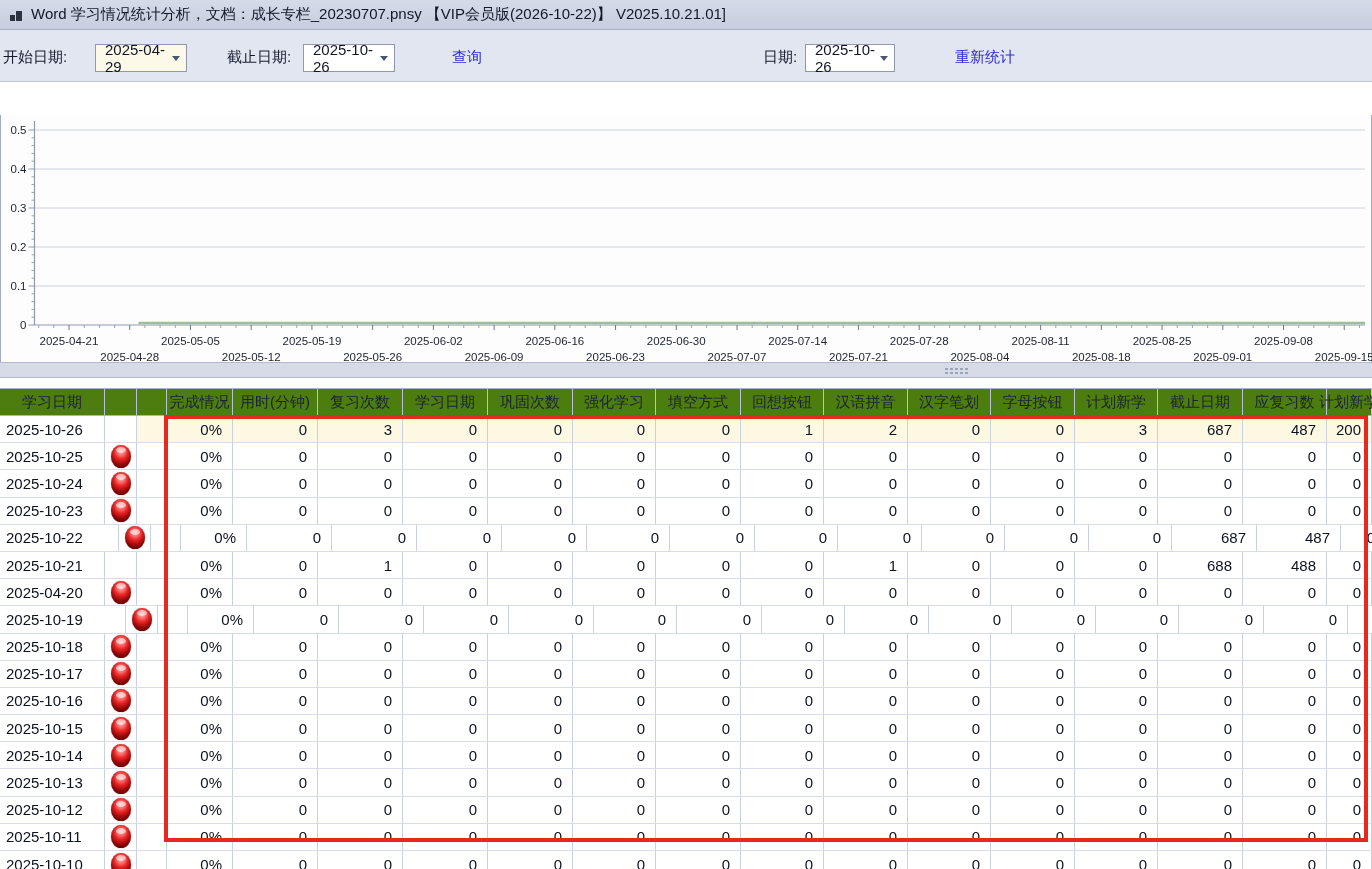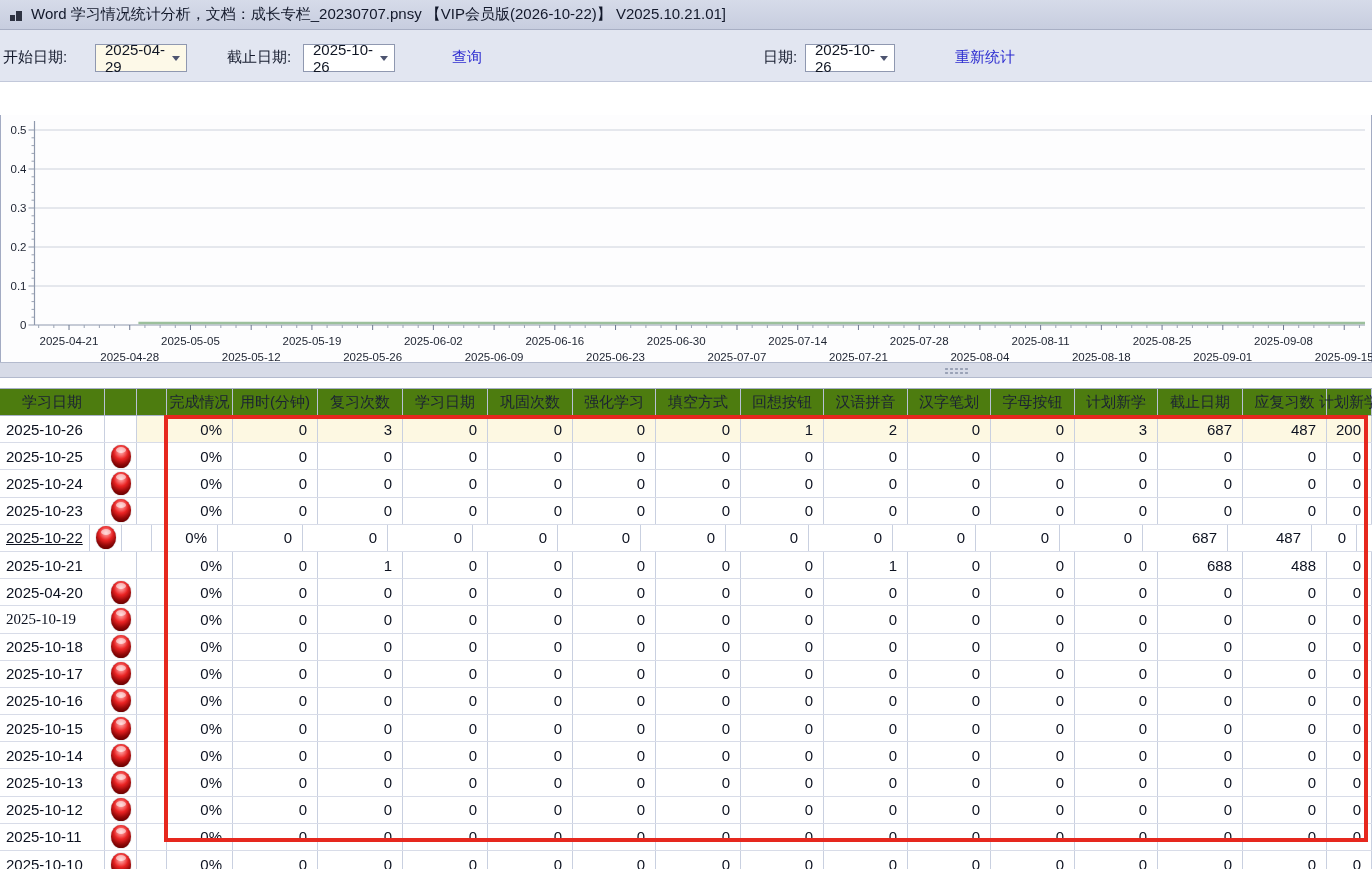--- a/index.html
+++ b/index.html
@@ -406,21 +406,21 @@
           <div class="td c-num hl" style="width: 83px;">0</div>
           <div class="td c-num hl" style="width: 84px;">0</div>
           <div class="td c-num hl" style="width: 83px;">0</div>
           <div class="td c-num hl" style="width: 84px;">0</div>
           <div class="td c-num hl" style="width: 83px;">0</div>
           <div class="td c-num hl" style="width: 85px;">0</div>
           <div class="td c-num hl" style="width: 84px;">0</div>
           <div class="td c-num hl" style="width: 45px;">0</div>
         </div>
         <div class="trow">
-          <div class="td c-date" style="width: 90px; text-decoration: underline;">2025-10-22</div>
+          <div class="td c-date" style="width: 119px;">2025-10-22</div>
           <div class="td c-icon" style="width: 32px;">
             <div class="ball"></div>
           </div>
           <div class="td c-spacer hl" style="width: 30px;"></div>
           <div class="td c-num hl" style="width: 66px;">0%</div>
           <div class="td c-num hl" style="width: 85px;">0</div>
           <div class="td c-num hl" style="width: 85px;">0</div>
           <div class="td c-num hl" style="width: 85px;">0</div>
           <div class="td c-num hl" style="width: 85px;">0</div>
           <div class="td c-num hl" style="width: 83px;">0</div>
@@ -470,21 +470,21 @@
           <div class="td c-num hl" style="width: 83px;">0</div>
           <div class="td c-num hl" style="width: 84px;">0</div>
           <div class="td c-num hl" style="width: 83px;">0</div>
           <div class="td c-num hl" style="width: 84px;">0</div>
           <div class="td c-num hl" style="width: 83px;">0</div>
           <div class="td c-num hl" style="width: 85px;">0</div>
           <div class="td c-num hl" style="width: 84px;">0</div>
           <div class="td c-num hl" style="width: 45px;">0</div>
         </div>
         <div class="trow">
-          <div class="td c-date" style="width: 105px; font-family: Liberation Serif, serif;">2025-10-19</div>
+          <div class="td c-date" style="width: 126px;">2025-10-19</div>
           <div class="td c-icon" style="width: 32px;">
             <div class="ball"></div>
           </div>
           <div class="td c-spacer hl" style="width: 30px;"></div>
           <div class="td c-num hl" style="width: 66px;">0%</div>
           <div class="td c-num hl" style="width: 85px;">0</div>
           <div class="td c-num hl" style="width: 85px;">0</div>
           <div class="td c-num hl" style="width: 85px;">0</div>
           <div class="td c-num hl" style="width: 85px;">0</div>
           <div class="td c-num hl" style="width: 83px;">0</div>

